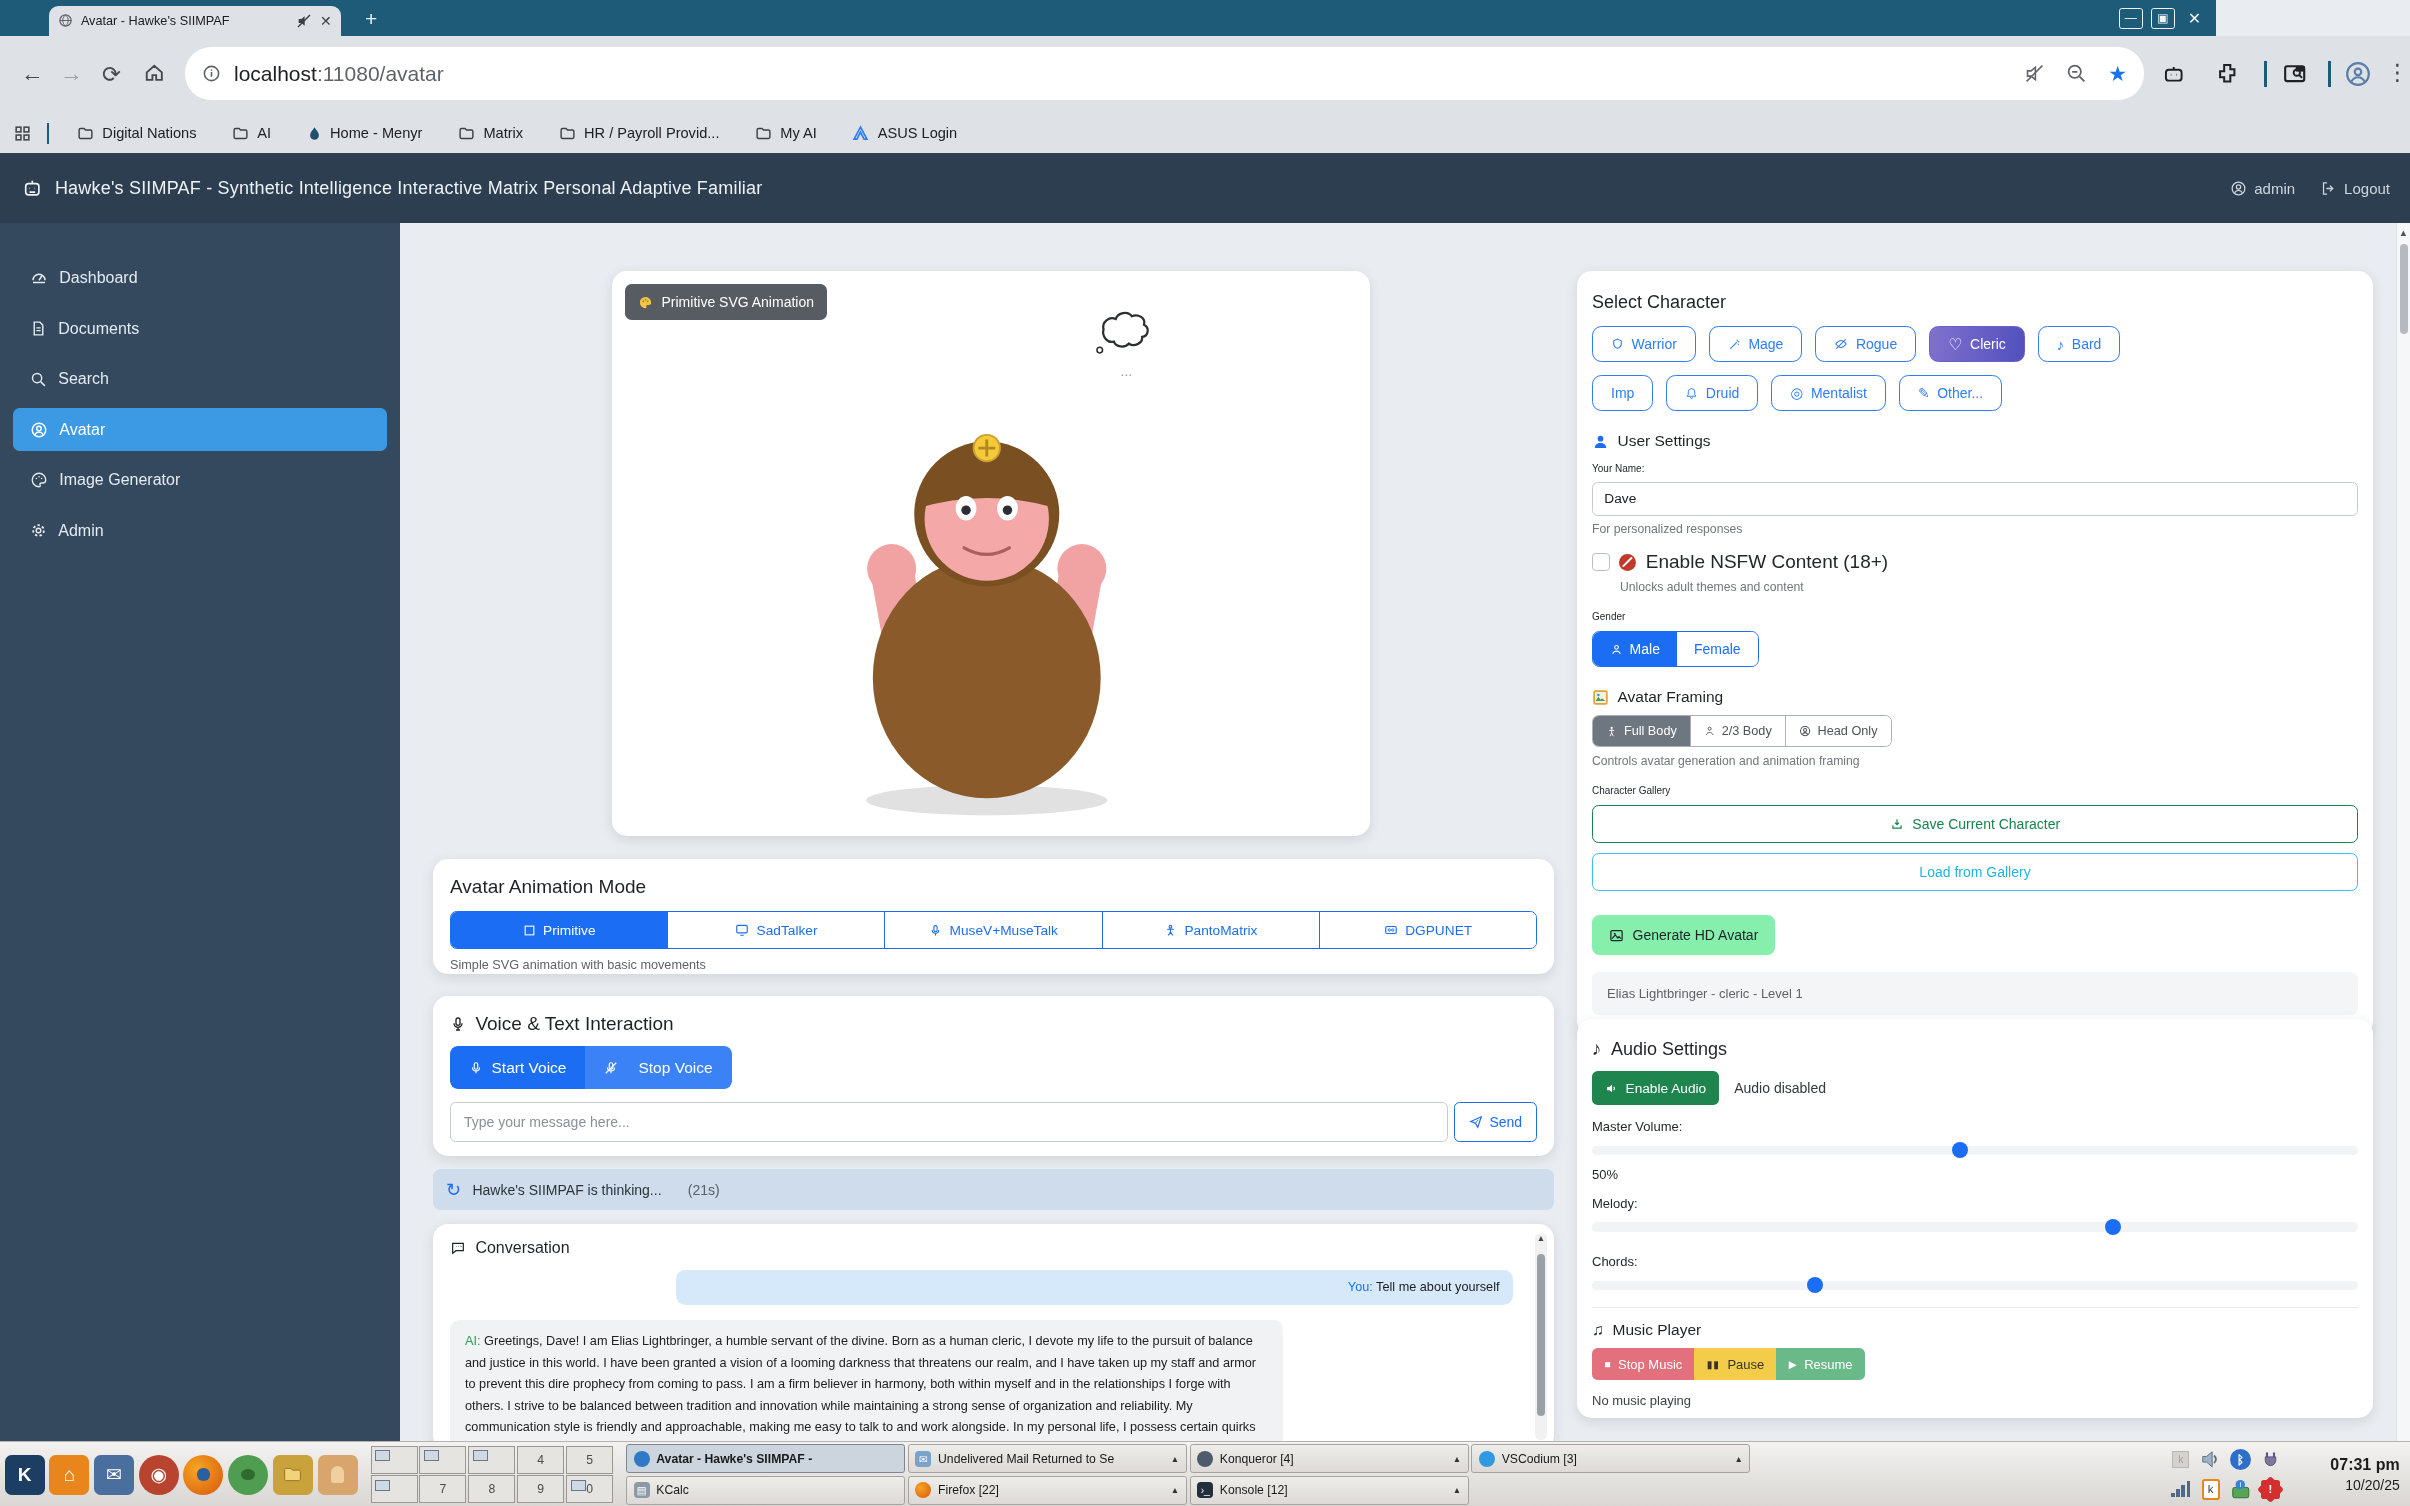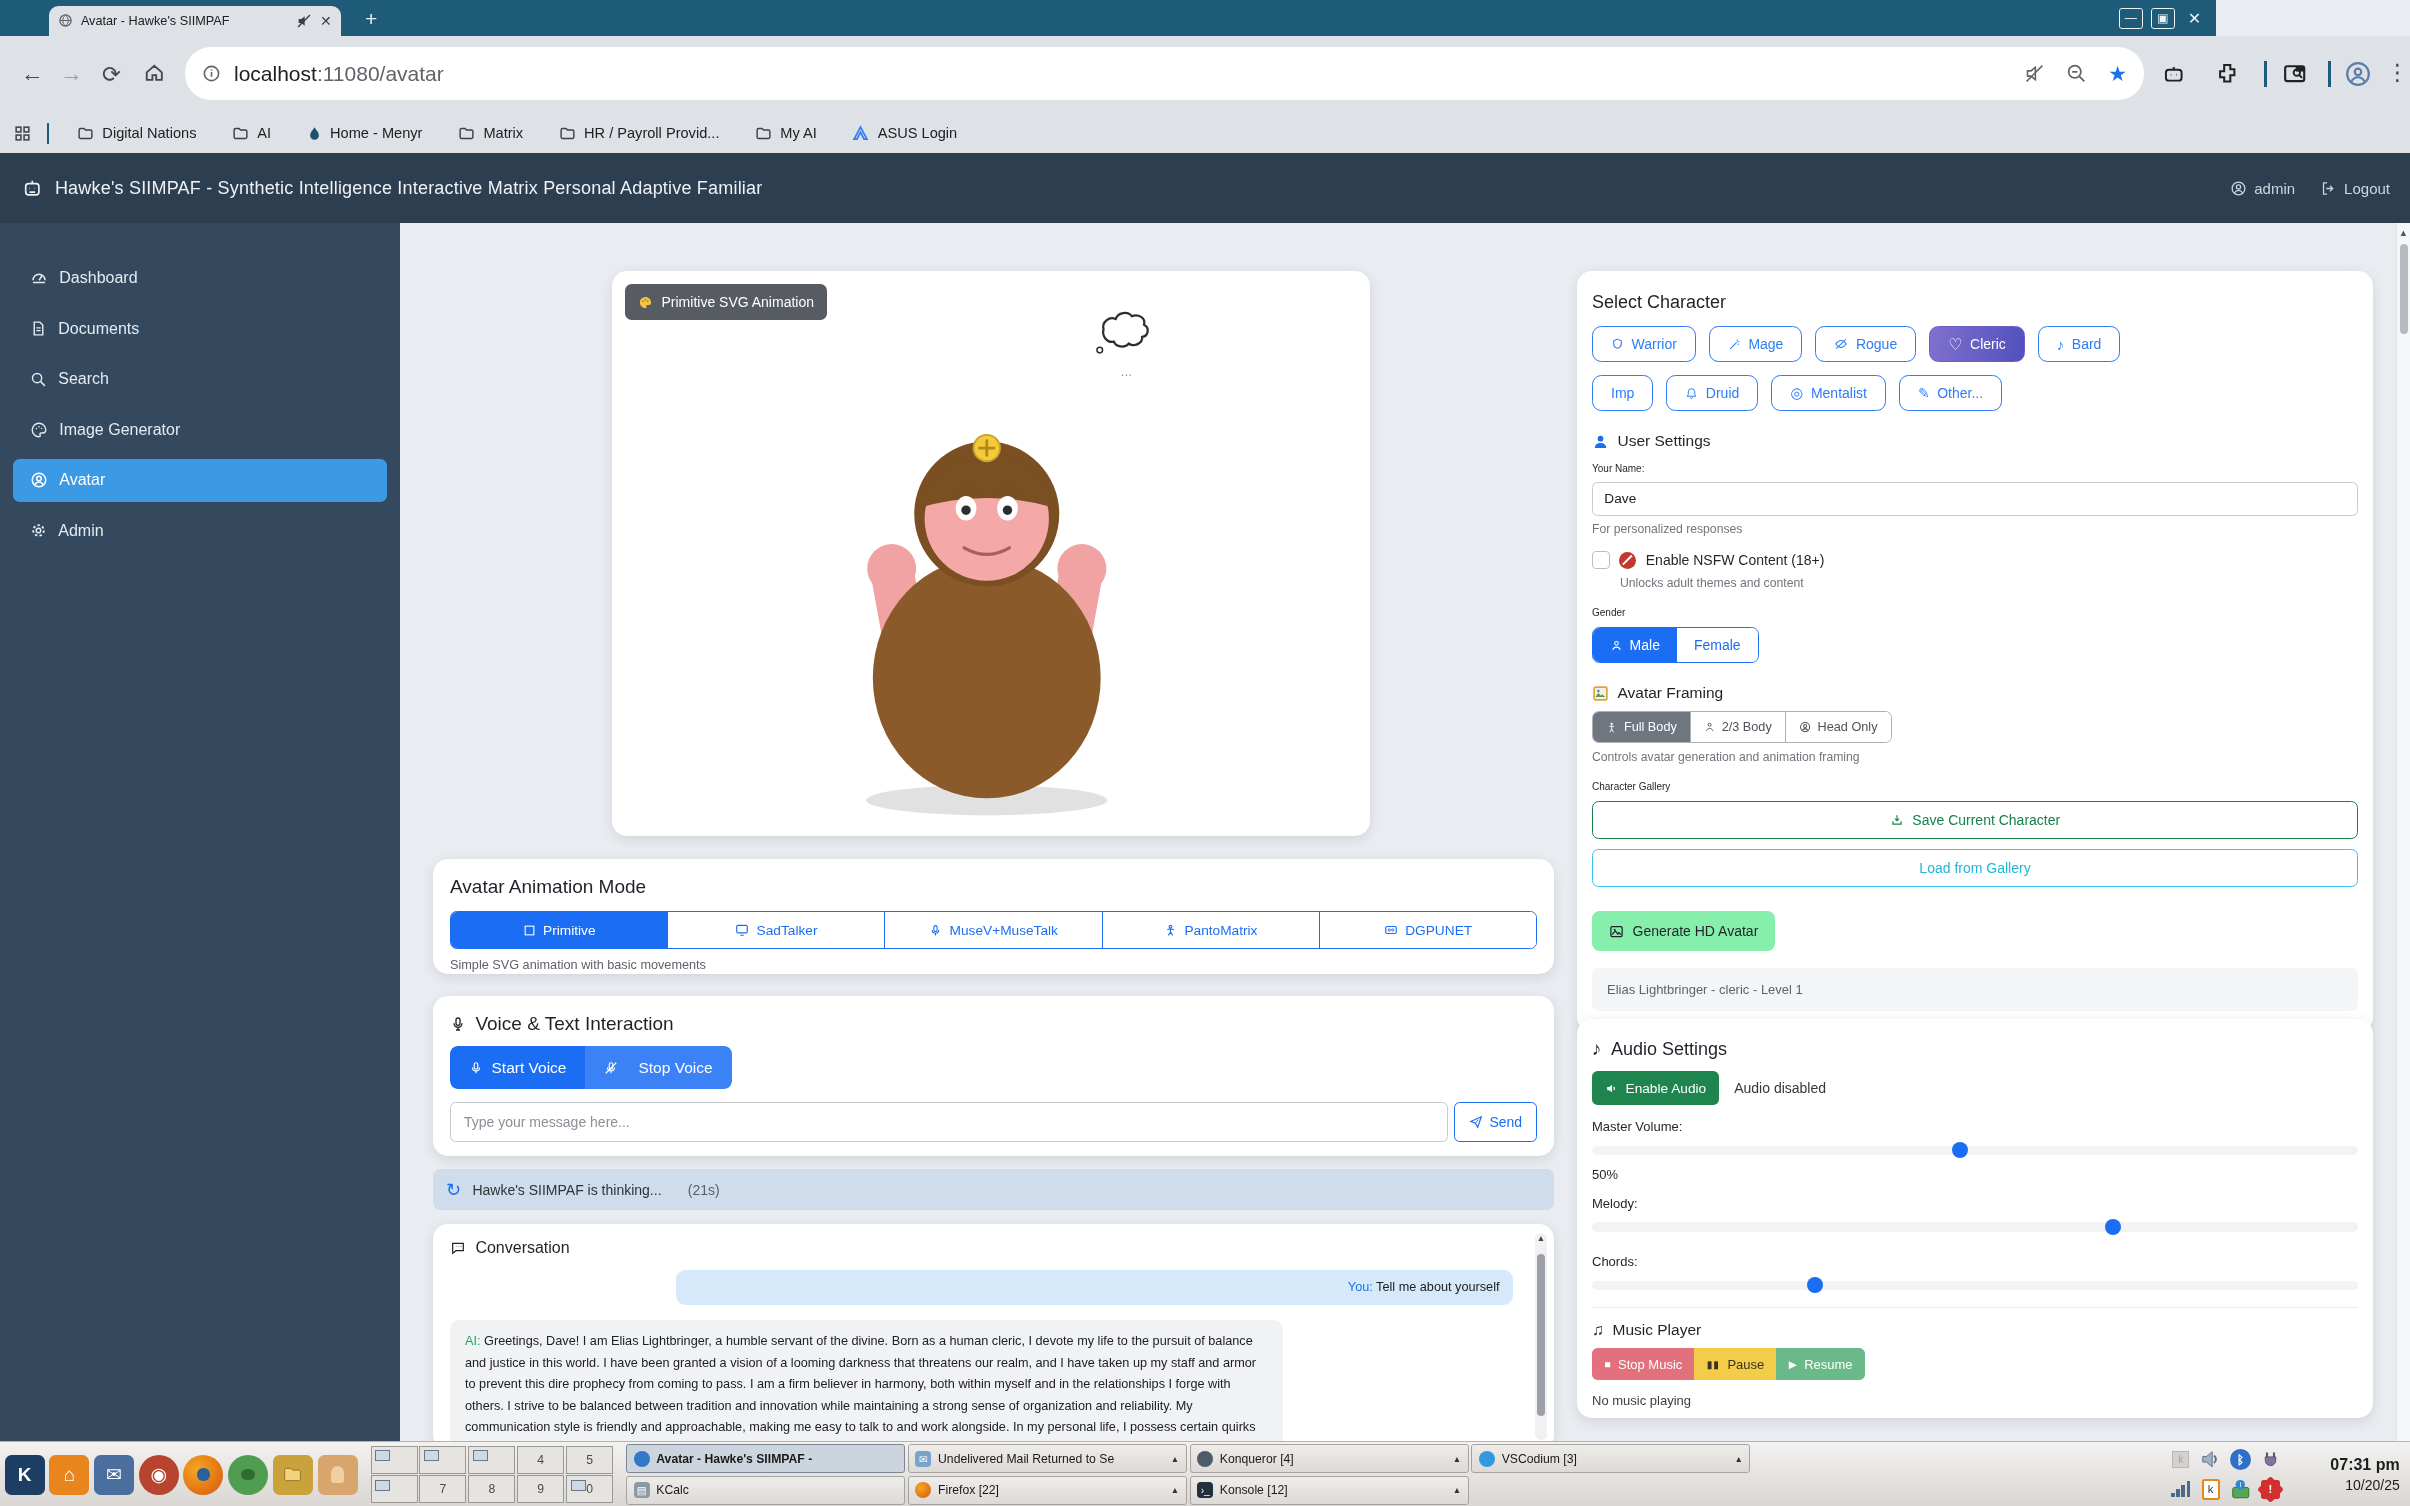--- a/index.html
+++ b/index.html
@@ -77,21 +77,21 @@
 
   
   #charcard { left:1577px; top:271px; width:796px; min-height:725px; padding:21px 15px; }
   .pillrow { display:flex; gap:13px; margin-top:13px; }
   .pill { height:36px; border:1.4px solid #2e7cf6; border-radius:9.4px; color:#2e7cf6; font-size:14px; display:flex; align-items:center; justify-content:center; gap:7.5px; padding:0 18px; background:#fff; }
   .pill.sel { background:linear-gradient(100deg,#8171cd,#5150bd); border-color:#6a5fc4; color:#fff; }
   .sech { display:flex; align-items:center; gap:8.5px; font-size:15.5px; color:#1f2329; margin-top:21px; }
   .flabel { font-size:10px; color:#24282c; margin-top:13px; }
   #nameinput { width:100%; height:34px; border:0.9px solid #c6cbd0; border-radius:5.6px; margin-top:7.5px; padding:0 11.3px; font-size:13.7px; color:#202124; font-family:"Liberation Sans",sans-serif; }
   .hint { font-size:12.2px; color:#70767c; margin-top:6.6px; }
-  #nsfwrow { display:flex; align-items:center; gap:9.4px; margin-top:15px; font-size:14px; color:#24282c; }
+  #nsfwrow { display:flex; align-items:center; gap:9.4px; margin-top:15px; font-size:19px; color:#24282c; }
   #nsfwbox { width:18px; height:18px; border:1.4px solid #b9bfc5; border-radius:3.8px; background:#fff; }
   .nsfwic { width:17px; height:17px; border-radius:50%; background:#c0392b; position:relative; }
   .nsfwic::after { content:""; position:absolute; left:1.9px; top:7.5px; width:13px; height:2.4px; background:#fff; transform:rotate(-45deg); }
   .seg { display:flex; width:fit-content; margin-top:9.4px; border-radius:7.5px; overflow:hidden; }
   .seg.blue { border:1.4px solid #1b6ef3; }
   .segbtn { height:34px; display:flex; align-items:center; justify-content:center; gap:6.6px; padding:8px 17px; font-size:14px; background:#fff; color:#1b6ef3; }
   .segbtn.selb { background:#1b6ef3; color:#fff; }
   .seg.gray { border:0.9px solid #aab0b6; border-radius:6.6px; }
   .seg.gray .segbtn { height:30px; font-size:12.7px; color:#4c5step256; color:#4d5358; border-left:0.9px solid #aab0b6; padding:0 13px; }
   .seg.gray .segbtn:first-child { border-left:none; }
@@ -300,36 +300,36 @@
       </svg>
     <span>Documents</span>
   </div>
   <div class="sbitem">
     <svg width="17" height="17" viewBox="0 0 24 24">
         <circle cx="10" cy="10" r="6.5" fill="none" stroke="#e4ebf2" stroke-width="2"></circle>
         <path d="M15 15l6 6" stroke="#e4ebf2" stroke-width="2"></path>
       </svg>
     <span>Search</span>
   </div>
+  <div class="sbitem active">
+    <svg width="18" height="18" viewBox="0 0 24 24">
+        <circle cx="12" cy="12" r="9" fill="none" stroke="#ffffff" stroke-width="2"></circle>
+        <circle cx="12" cy="10" r="3" fill="none" stroke="#ffffff" stroke-width="2"></circle>
+        <path d="M6.5 18c1.4-2.4 3.2-3.4 5.5-3.4s4.1 1 5.5 3.4" fill="none" stroke="#ffffff" stroke-width="2"></path>
+      </svg>
+    <span style="color:#fff;">Avatar</span>
+  </div>
   <div class="sbitem">
     <svg width="18" height="18" viewBox="0 0 24 24">
         <path d="M12 3a9 9 0 1 0 0 18c2 0 2-1.4 1.4-2.4-.8-1.3.2-2.6 1.8-2.6H17a4 4 0 0 0 4-4c0-5-4-9-9-9z" fill="none" stroke="#e4ebf2" stroke-width="1.8"></path>
         <circle cx="8.5" cy="10" r="1" fill="#e4ebf2"></circle>
         <circle cx="12" cy="7.5" r="1" fill="#e4ebf2"></circle>
         <circle cx="15.5" cy="10" r="1" fill="#e4ebf2"></circle>
       </svg>
     <span>Image Generator</span>
-  </div>
-  <div class="sbitem active">
-    <svg width="18" height="18" viewBox="0 0 24 24">
-        <circle cx="12" cy="12" r="9" fill="none" stroke="#ffffff" stroke-width="2"></circle>
-        <circle cx="12" cy="10" r="3" fill="none" stroke="#ffffff" stroke-width="2"></circle>
-        <path d="M6.5 18c1.4-2.4 3.2-3.4 5.5-3.4s4.1 1 5.5 3.4" fill="none" stroke="#ffffff" stroke-width="2"></path>
-      </svg>
-    <span style="color:#fff;">Avatar</span>
   </div>
   <div class="sbitem">
     <svg width="17" height="17" viewBox="0 0 24 24">
         <circle cx="12" cy="12" r="3.2" fill="none" stroke="#e4ebf2" stroke-width="2"></circle>
         <circle cx="12" cy="12" r="7.5" fill="none" stroke="#e4ebf2" stroke-width="2.6" stroke-dasharray="3.4 3.2"></circle>
       </svg>
     <span>Admin</span>
   </div>
 </div>
 

